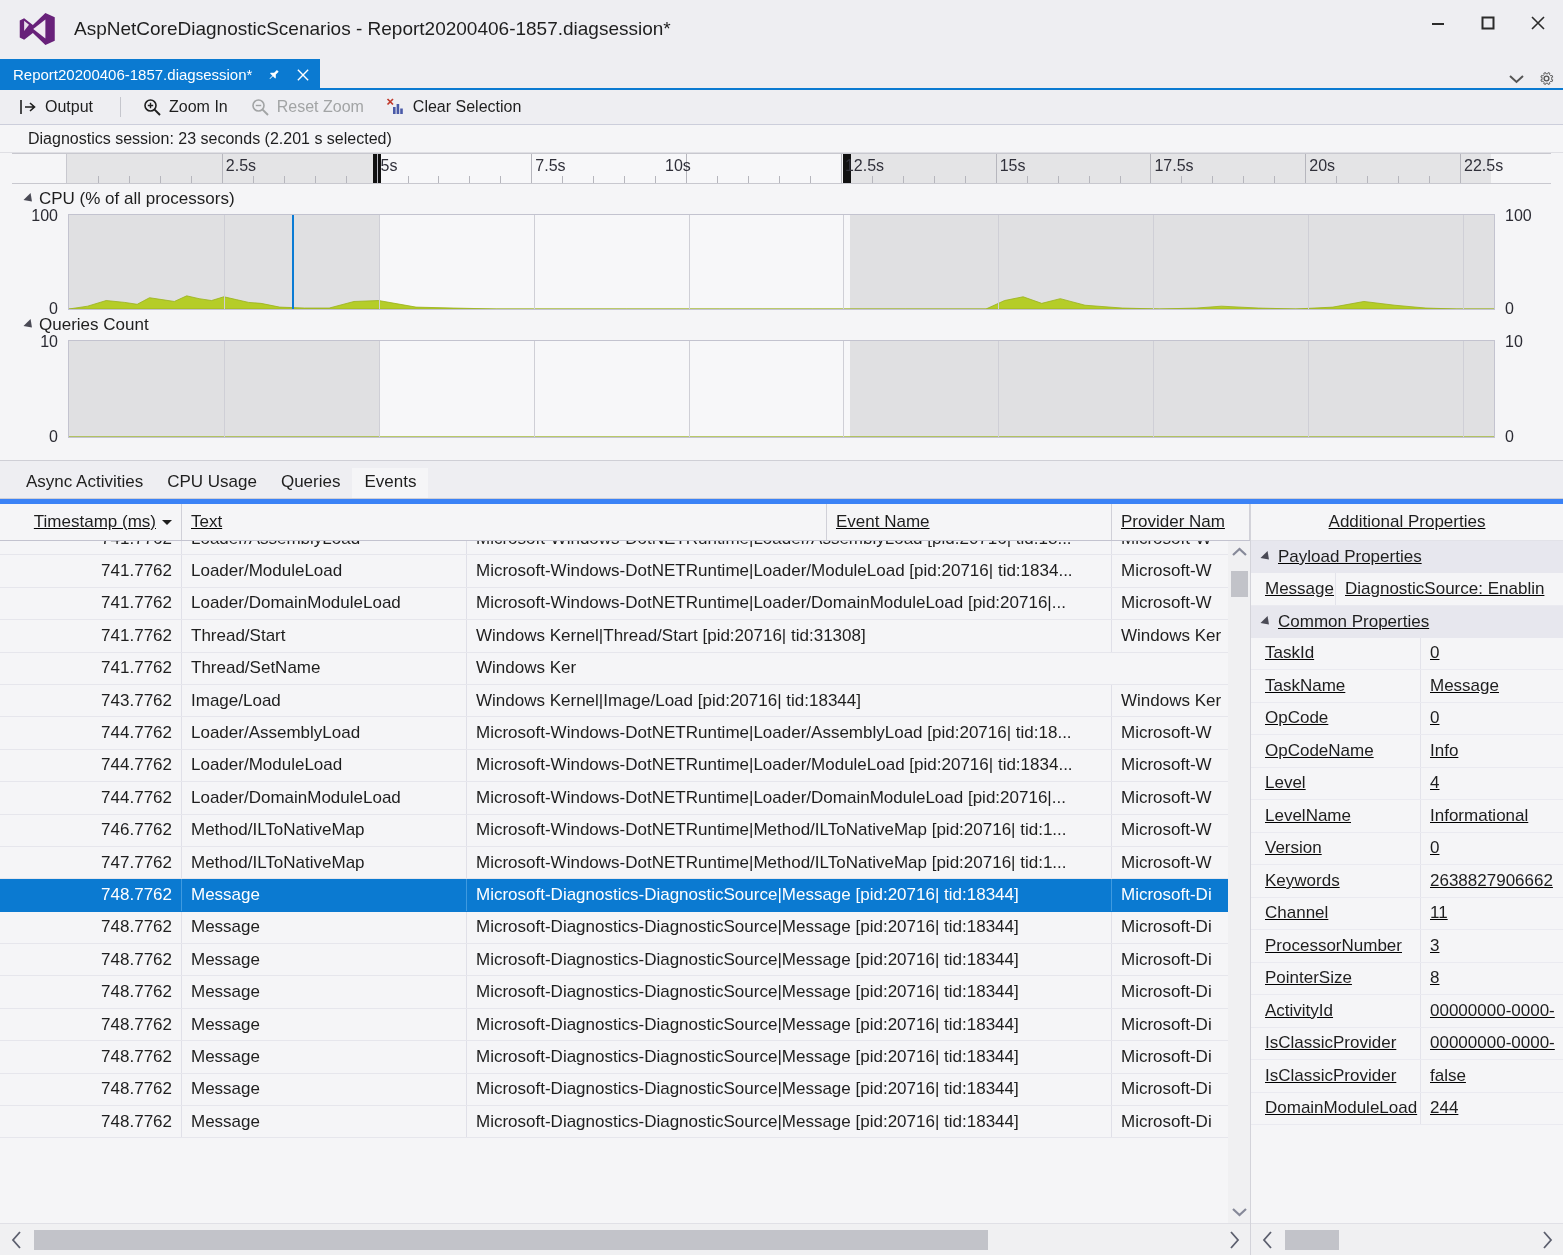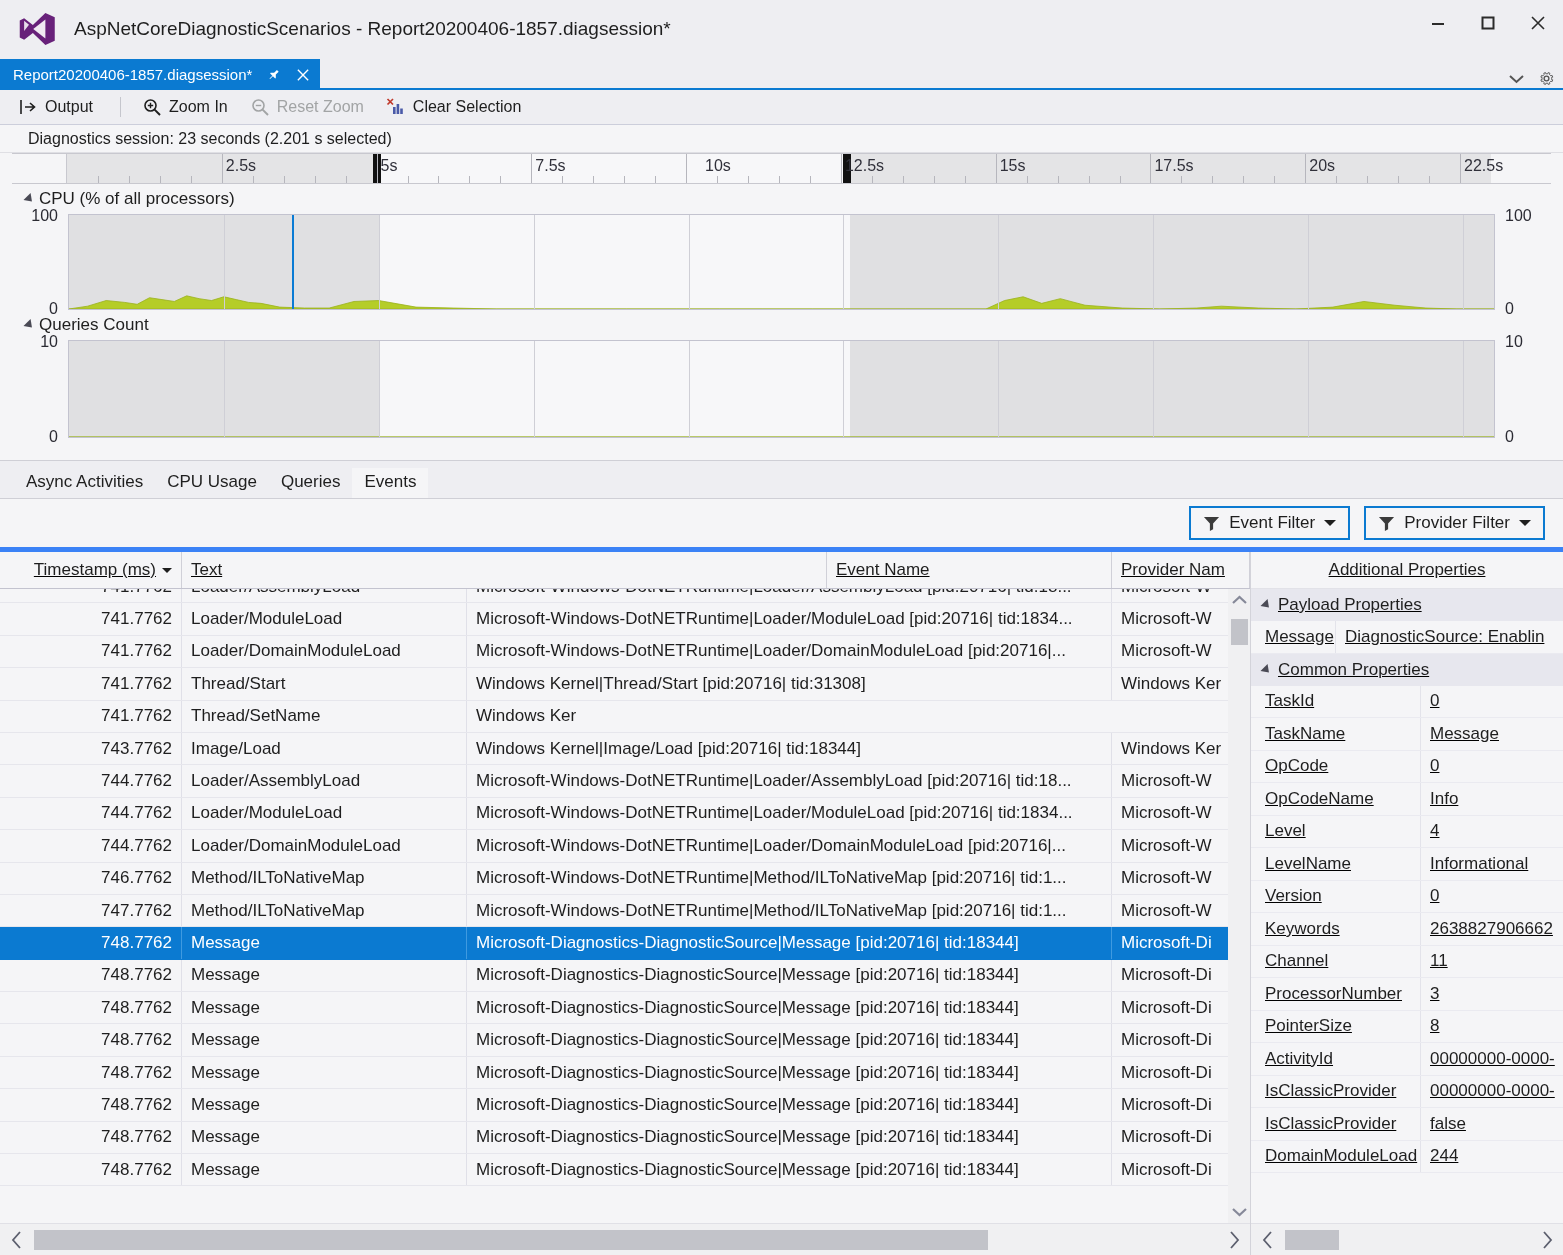--- a/index.html
+++ b/index.html
@@ -349,21 +349,21 @@
         <div class="ruler-tick-minor" style="left: 302.652px;"></div>
         <div class="ruler-tick-minor" style="left: 271.696px;"></div>
         <div class="ruler-tick-minor" style="left: 240.739px;"></div>
         <div class="ruler-tick-major" style="left: 519.348px;"></div>
         <div class="ruler-label" style="left: 519.348px;">7.5s</div>
         <div class="ruler-tick-minor" style="left: 488.391px;"></div>
         <div class="ruler-tick-minor" style="left: 457.435px;"></div>
         <div class="ruler-tick-minor" style="left: 426.478px;"></div>
         <div class="ruler-tick-minor" style="left: 395.522px;"></div>
         <div class="ruler-tick-major" style="left: 674.13px;"></div>
-        <div class="ruler-label" style="left: 689px;">10s</div>
+        <div class="ruler-label" style="left: 649px;">10s</div>
         <div class="ruler-tick-minor" style="left: 643.174px;"></div>
         <div class="ruler-tick-minor" style="left: 612.217px;"></div>
         <div class="ruler-tick-minor" style="left: 581.261px;"></div>
         <div class="ruler-tick-minor" style="left: 550.304px;"></div>
         <div class="ruler-tick-major" style="left: 828.913px;"></div>
         <div class="ruler-label" style="left: 828.913px;">12.5s</div>
         <div class="ruler-tick-minor" style="left: 797.957px;"></div>
         <div class="ruler-tick-minor" style="left: 767px;"></div>
         <div class="ruler-tick-minor" style="left: 736.043px;"></div>
         <div class="ruler-tick-minor" style="left: 705.087px;"></div>
@@ -462,36 +462,20 @@
 
   <div class="hsplit"></div>
 
   <div class="detail-tabs" id="detail-tabs">
       <div class="dt">Async Activities</div>
       <div class="dt">CPU Usage</div>
       <div class="dt">Queries</div>
       <div class="dt active">Events</div>
     </div>
 
-  <div class="filterbar">
-    <div class="filter-btn">
-      <svg width="17" height="17" viewBox="0 0 18 18">
-        <path d="M1 2h16l-6.3 7v6l-3.4 2V9z" fill="#3b3b3b"></path>
-      </svg>
-      <span>Event Filter</span>
-      <span class="caret"></span>
-    </div>
-    <div class="filter-btn">
-      <svg width="17" height="17" viewBox="0 0 18 18">
-        <path d="M1 2h16l-6.3 7v6l-3.4 2V9z" fill="#3b3b3b"></path>
-      </svg>
-      <span>Provider Filter</span>
-      <span class="caret"></span>
-    </div>
-  </div>
 
   <div class="content">
 
     <div class="grid-pane">
       <div class="grid-head">
         <div class="gh c-ts num">
           <span>Timestamp (ms)</span>
           <span class="sort-caret"></span>
         </div>
         <div class="gh c-tx">

